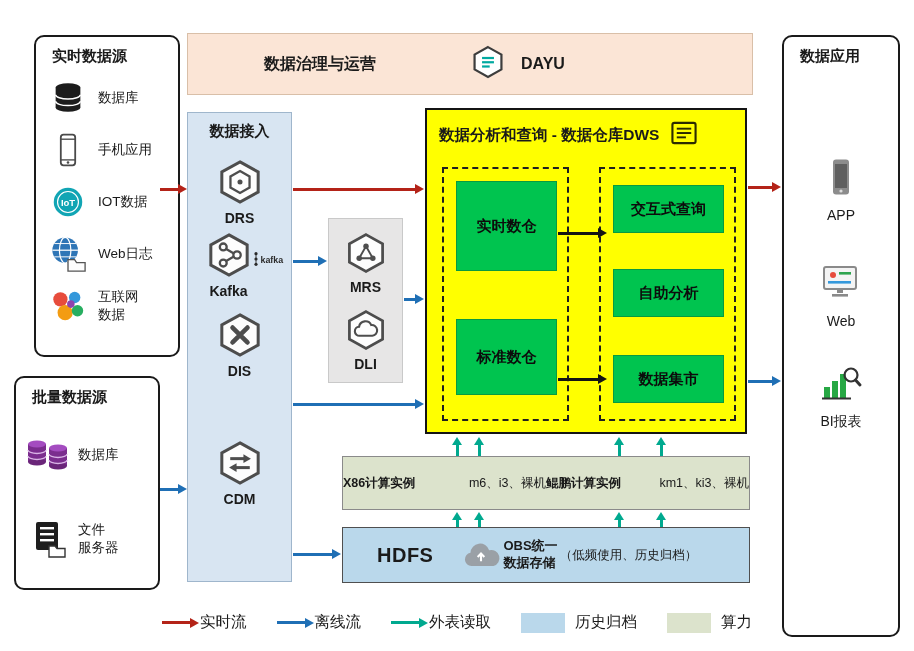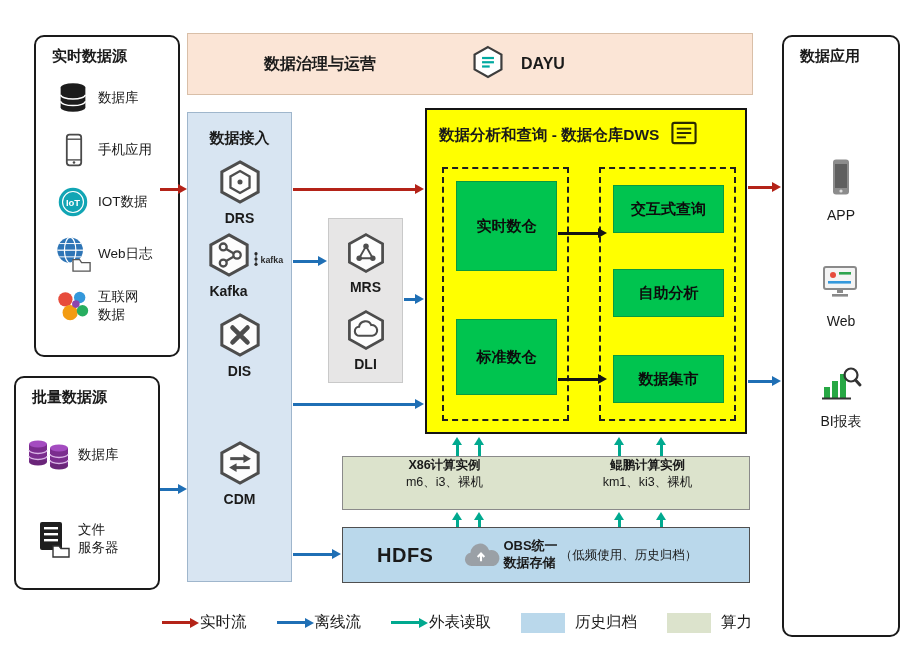--- a/index.html
+++ b/index.html
@@ -5,38 +5,38 @@
   * { margin:0; padding:0; box-sizing:border-box; }
   body { background:#fff; }
   .canvas { position:relative; width:914px; height:651px; background:#fff;
             font-family:"Liberation Sans","DejaVu Sans",sans-serif; color:#1a1a1a; overflow:hidden; }
 
   
   .src-box { position:absolute; background:#fff; border:2px solid #1a1a1a; border-radius:10px; padding:8px 4px 4px 8px; }
   .src-title { font-size:15px; font-weight:bold; padding:2px 0 6px 8px; }
   .src-item { display:flex; align-items:center; gap:6px; height:52px; }
   .src-item.tall { height:84px; }
-  .src-item .ic { flex:0 0 48px; display:flex; justify-content:flex-end; align-items:center; }
+  .src-item .ic { flex:0 0 48px; display:flex; justify-content:center; align-items:center; }
   .src-item .lb { font-size:13.5px; white-space:pre-line; line-height:1.3; }
   #box-realtime { left:14px; top:35px; width:146px; height:322px;margin-left:20px; }
   #box-batch { left:14px; top:376px; width:146px; height:214px; }
   #box-apps { left:782px; top:35px; width:118px; height:602px; }
   .app-item { position:absolute; left:0; width:100%; display:flex; flex-direction:column; align-items:center; gap:7px; font-size:14px; }
   #app-1 { top:120px; } #app-2 { top:226px; } #app-3 { top:326px; }
 
   
   #banner { position:absolute; left:187px; top:33px; width:566px; height:62px; background:#fbe5d6;
             border:1px solid #d9bfa8; display:flex; align-items:center; }
   #banner .banner-title { font-size:16px; font-weight:bold; margin-left:76px; }
   #banner .dayu { display:flex; align-items:center; gap:16px; margin-left:95px; font-size:16px; font-weight:bold; }
 
   
   #ingestion { position:absolute; left:187px; top:112px; width:105px; height:470px;
                background:#d8e5f2; border:1px solid #9fb6cc; }
-  #ingestion .col-title { text-align:center; font-weight:bold; font-size:15px; padding-top:16px; }
+  #ingestion .col-title { text-align:center; font-weight:bold; font-size:15px; padding-top:9px; }
   .ing-item { position:absolute; left:0; width:100%; display:flex; flex-direction:column; align-items:center; gap:1px; }
   .ing-item .svc-label { font-weight:bold; font-size:14px; }
   .ing-item.kafka { padding-right:22px; }
   #ing-1 { top:46px; } #ing-2 { top:119px; } #ing-3 { top:199px; } #ing-4 { top:327px; }
   .kafka-mark { position:absolute; left:64px; top:138px; }
 
   
   #middleware { position:absolute; left:328px; top:218px; width:75px; height:165px;
                 background:#e7e6e6; border:1px solid #c9c9c9; }
   .mid-item { position:absolute; width:100%; display:flex; flex-direction:column; align-items:center; gap:1px; }
@@ -54,21 +54,21 @@
           align-items:center; justify-content:center; font-size:15px; font-weight:bold; color:#0c0c0c; }
   #gb-rt  { left:12px; top:12px;  width:101px; height:90px; }
   #gb-std { left:12px; top:150px; width:101px; height:76px; }
   #gb-q { left:12px; top:16px;  width:111px; height:48px; }
   #gb-a { left:12px; top:100px; width:111px; height:48px; }
   #gb-m { left:12px; top:186px; width:111px; height:48px; }
 
   
   #compute { position:absolute; left:342px; top:456px; width:408px; height:54px;
              background:#dce3cc; border:1px solid #8a8a8a; display:flex; }
-  #compute .cslot { flex:1; display:flex; flex-direction:column; align-items:center; justify-content:flex-start;
+  #compute .cslot { flex:1; display:flex; flex-direction:row; align-items:center; justify-content:space-between;
                     font-size:12.5px; line-height:1.35; }
   #compute .cname { font-weight:bold; }
   #hdfs { position:absolute; left:342px; top:527px; width:408px; height:56px;
           background:#bad8eb; border:1px solid #4f4f4f; display:flex; align-items:center; }
   #hdfs .hdfs-label { font-size:20px; font-weight:bold; margin-left:34px; letter-spacing:.5px; }
   #hdfs .cloud { margin-left:26px; display:flex; }
   #hdfs .obs { font-size:13px; font-weight:bold; white-space:pre-line; line-height:1.3; }
   #hdfs .note { font-size:12.5px; margin-left:2px; }
 
   

